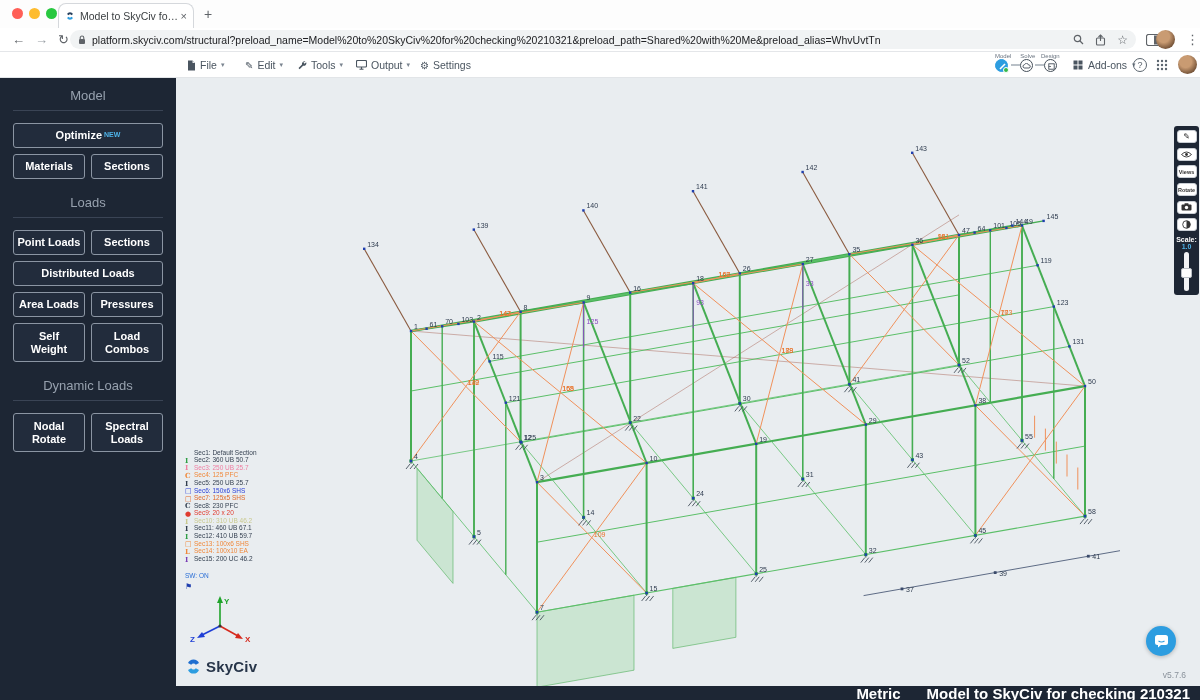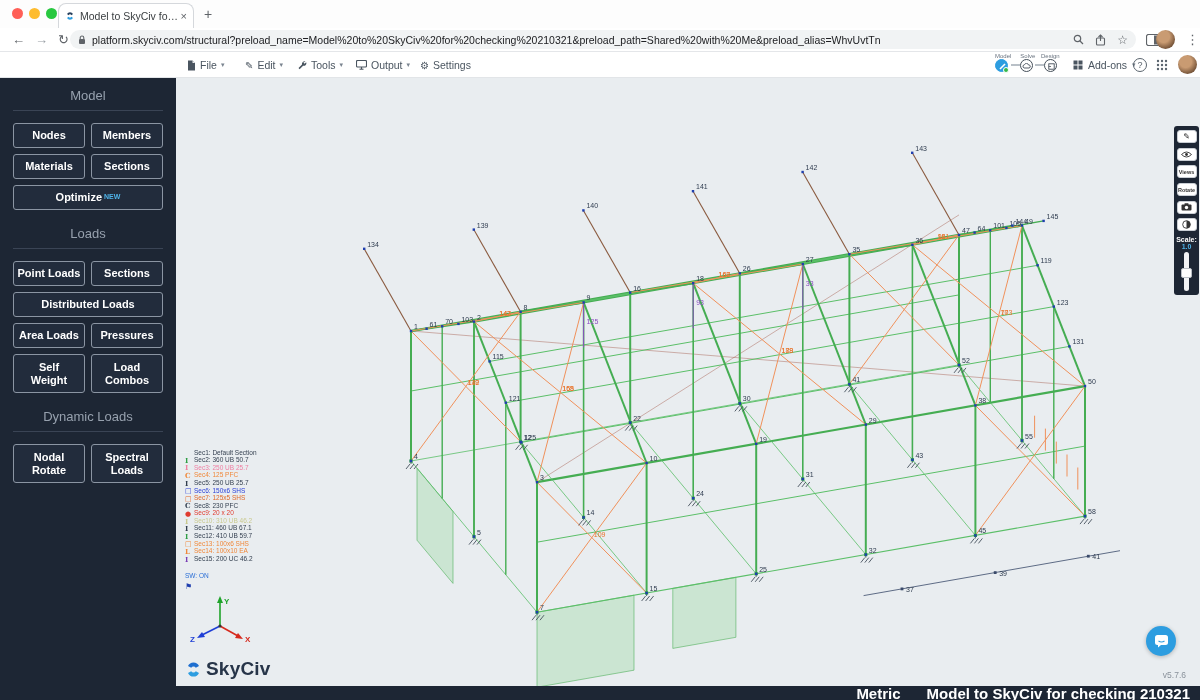--- a/index.html
+++ b/index.html
@@ -34,21 +34,21 @@
 
   
   #canvas { left:176px; top:78px; width:1024px; height:608px; background:#e9edf0; overflow:hidden; }
   #legend { left:9px; top:371px; }
   .leg-row { display:flex; align-items:center; height:7.6px; }
   .leg-icon { width:9px; font-size:7px; font-weight:bold; font-family:"DejaVu Serif", serif; line-height:1; }
   .leg-text { font-size:6.5px; line-height:1; white-space:nowrap; }
   #sw-label { left:9px; top:494px; font-size:6.5px; color:#2b6fd6; }
   #sw-icon  { left:9px; top:504px; font-size:8px; color:#1f3fae; }
   #logo { left:9px; top:580px; display:flex; align-items:center; gap:4px; }
-  #logo-text { font-size:19px; font-weight:bold; color:#273549; letter-spacing:0.2px; }
+  #logo-text { font-size:15px; font-weight:bold; color:#273549; letter-spacing:0.2px; }
   #version { right:14px; top:592px; font-size:8.5px; color:#8a929b; }
 
   
   #rtoolbar { left:1174px; top:126px; width:25px; height:169px; background:#1d2634; border-radius:3px; padding:4px 2px; display:flex; flex-direction:column; align-items:center; }
   .tbtn { width:20px; height:14px; background:#fff; border:1px solid #c9ced4; border-radius:3px; margin-bottom:4.5px; display:flex; align-items:center; justify-content:center; font-size:8px; color:#333; cursor:pointer; }
   .tbtn.txt { font-size:5.5px; font-weight:bold; }
   #scale-label { font-size:7px; font-weight:bold; color:#fff; }
   #scale-value { font-size:7px; font-weight:bold; color:#4fb3e8; margin-bottom:2px; }
   #slider-track { width:5px; height:42px; background:#f2f3f5; border-radius:3px; position:relative; }
   #slider-thumb { position:absolute; left:-3px; top:16px; width:11px; height:10px; background:#fdfdfd; border:1px solid #b9bec5; border-radius:2px; }
@@ -195,32 +195,28 @@
         <circle cx="6" cy="10" r="1.2"></circle>
         <circle cx="10" cy="10" r="1.2"></circle>
       </g>
   </svg>
   <div class="abs" style="left:1178px; top:3px; width:19px; height:19px; border-radius:50%; background:radial-gradient(circle at 40% 35%, #c99b72 0 35%, #7d5a3e 70%, #4e3a28);"></div>
 </div>
 
 <div id="sidebar" class="abs">
   <div class="side-h">Model</div>
   <div class="btn-row">
-    <div class="sbtn">Nodes</div>
-    <div class="sbtn">Members</div>
-  </div>
-  <div class="btn-row">
-    <div class="sbtn">Materials</div>
-    <div class="sbtn">Sections</div>
-  </div>
-  <div class="btn-row">
     <div class="sbtn">
       <span>Optimize</span>
       <span class="badge-new">NEW</span>
     </div>
+  </div>
+  <div class="btn-row">
+    <div class="sbtn">Materials</div>
+    <div class="sbtn">Sections</div>
   </div>
   <div class="side-h" style="margin-top:16px;">Loads</div>
   <div class="btn-row">
     <div class="sbtn">Point Loads</div>
     <div class="sbtn">Sections</div>
   </div>
   <div class="btn-row">
     <div class="sbtn">Distributed Loads</div>
   </div>
   <div class="btn-row">

